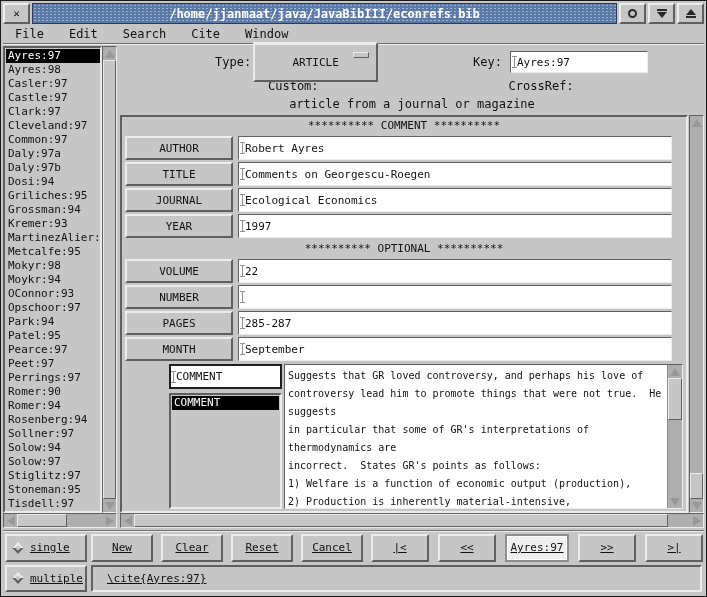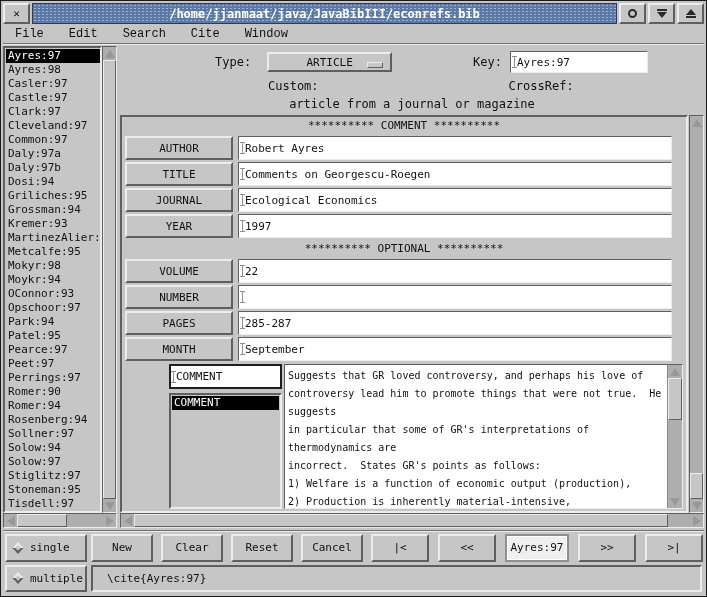--- a/index.html
+++ b/index.html
@@ -35,21 +35,21 @@
   .tb-stack{display:flex;flex-direction:column;align-items:center;gap:1px;}
   .hbar{width:10px;height:2px;background:#2a2a2a;}
   .tri-dn{width:0;height:0;border:5px solid transparent;border-top:6px solid #2a2a2a;border-bottom:none;}
   .tri-upb{width:0;height:0;border:5px solid transparent;border-bottom:6px solid #2a2a2a;border-top:none;}
   
   .menubar{
     height:20px;flex:none;display:flex;align-items:center;gap:25px;
     padding-left:12px;border-bottom:1px solid #6f6f6f;
     box-shadow:0 1px 0 #ececec;
   }
-  .menu-item{cursor:pointer;font-family:Liberation Mono, monospace;}
+  .menu-item{cursor:pointer;}
   
   .content{flex:1;display:flex;min-height:0;padding-top:2px;}
   .sidebar{width:114px;flex:none;display:flex;flex-direction:column;min-height:0;}
   .sidebar-top{flex:1;display:flex;min-height:0;}
   .list-box{
     flex:1;border:2px solid;border-color:#5f5f5f #ececec #ececec #5f5f5f;
     background:#c6c6c6;overflow:hidden;padding:1px 0 0 1px;
   }
   .list-item{
     height:14px;line-height:14px;font-size:11px;padding-left:2px;
@@ -66,21 +66,21 @@
   .trough-h{flex:1;display:flex;min-width:0;}
   .thumb{background:#c6c6c6;border:1px solid;border-color:#ececec #5f5f5f #5f5f5f #ececec;}
   .t-up{width:0;height:0;border:5px solid transparent;border-bottom:8px solid #989898;border-top:none;}
   .t-dn{width:0;height:0;border:5px solid transparent;border-top:8px solid #989898;border-bottom:none;}
   .t-lf{width:0;height:0;border:5px solid transparent;border-right:8px solid #989898;border-left:none;}
   .t-rt{width:0;height:0;border:5px solid transparent;border-left:8px solid #989898;border-right:none;}
   
   .main{flex:1;display:flex;flex-direction:column;min-width:0;min-height:0;padding-left:3px;}
   .tf-row1{height:26px;margin-top:3px;display:flex;align-items:center;padding-left:95px;}
   .dropdown{
-    width:125px;height:20px;margin-left:16px;
+    width:125px;height:40px;margin-left:2px;
     border:2px solid;border-color:#ececec #5f5f5f #5f5f5f #ececec;
     display:flex;align-items:center;justify-content:center;gap:8px;
     font-size:11px;cursor:pointer;position:relative;
   }
   .dd-indicator{position:absolute;right:7px;top:8px;width:16px;height:6px;background:#c6c6c6;
     border:1px solid;border-color:#ececec #5f5f5f #5f5f5f #ececec;}
   .spacer{flex:1;}
   .text-input{
     background:#fff;border:1px solid;border-color:#5f5f5f #ececec #ececec #5f5f5f;
     display:flex;align-items:center;padding-left:3px;font-size:11px;gap:1px;
@@ -130,21 +130,21 @@
     flex:1;min-width:0;font-size:10px;line-height:18px;
     white-space:pre-wrap;padding:2px 1px 0 3px;overflow:hidden;cursor:text;
   }
   .ta-scroll{border:none;border-left:1px solid #8a8a8a;}
   
   .footer{
     flex:none;height:64px;margin-top:2px;
     border-top:1px solid #6f6f6f;box-shadow:inset 0 1px 0 #ececec;
     display:flex;flex-direction:column;padding:3px 2px 2px 2px;gap:3px;
   }
-  .f-row{flex:1;display:flex;align-items:stretch;}
+  .f-row{flex:1;display:flex;align-items:stretch;text-decoration:underline;}
   .mode-box{
     width:82px;flex:none;margin-right:4px;
     border:2px solid;border-color:#ececec #5f5f5f #5f5f5f #ececec;
     display:flex;align-items:center;gap:8px;padding-left:7px;font-size:11px;cursor:pointer;
   }
   .diamond{
     width:8px;height:8px;flex:none;background:#c6c6c6;transform:rotate(45deg);
     border:2px solid;border-color:#ececec #5f5f5f #5f5f5f #ececec;
   }
   .btn{

